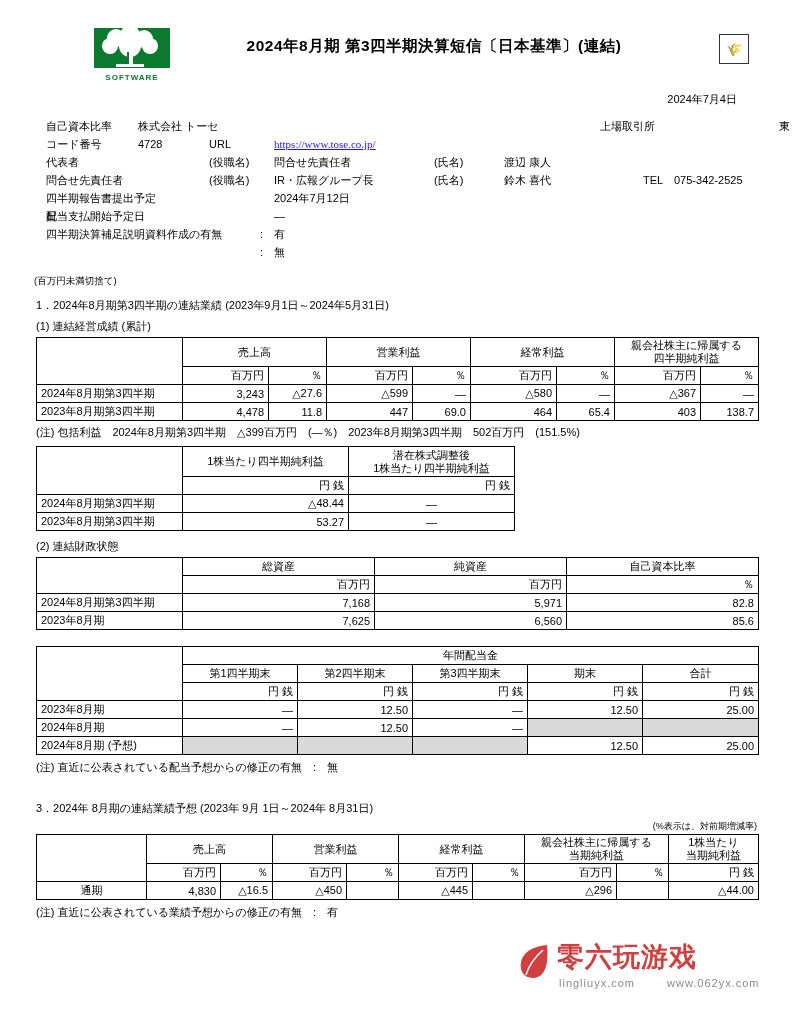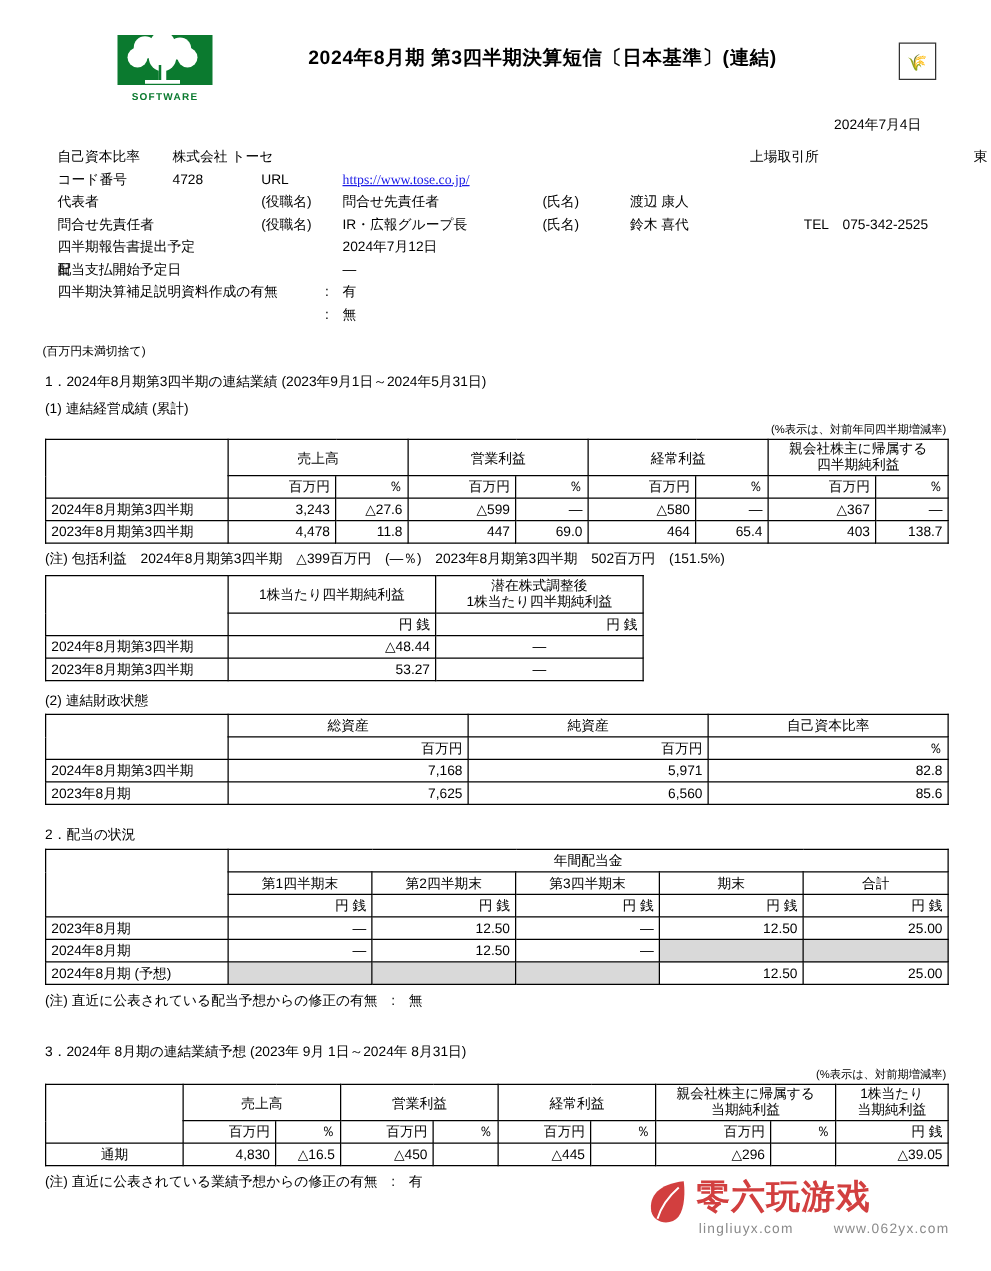--- a/index.html
+++ b/index.html
@@ -152,21 +152,20 @@
       <span class="colonv">:</span>
       <span class="c3">無</span>
     </div>
   </div>
 
   <div class="unitnote">(百万円未満切捨て)</div>
 
   <div class="sec">
     <div class="sec-title">1．2024年8月期第3四半期の連結業績 (2023年9月1日～2024年5月31日)</div>
     <div class="sub-title">(1) 連結経営成績 (累計)</div>
-    <div class="pct-note">(%表示は、対前年同四半期増減率)</div>
 
     <table class="fin">
       <colgroup>
         <col style="width:146px">
           <col style="width:86px">
           <col style="width:58px">
         <col style="width:86px">
           <col style="width:58px">
           <col style="width:86px">
         <col style="width:58px">
@@ -285,21 +284,20 @@
         <td class="rgt">7,625</td>
         <td class="rgt">6,560</td>
         <td class="rgt">85.6</td>
       </tr>
     </tbody>
       </table>
 
   </div>
 
   <div class="sec" style="margin-top:16px;">
-    <div class="sec-title">2．配当の状況</div>
 
     <table class="fin">
       <colgroup>
         <col style="width:146px">
           <col style="width:115px">
           <col style="width:115px">
         <col style="width:115px">
           <col style="width:115px">
           <col style="width:116px">
       </colgroup>
@@ -398,21 +396,21 @@
       <tr>
         <td class="ctr">通期</td>
         <td class="rgt">4,830</td>
         <td class="rgt">△16.5</td>
         <td class="rgt">△450</td>
         <td class="rgt"></td>
         <td class="rgt">△445</td>
         <td class="rgt"></td>
         <td class="rgt">△296</td>
         <td class="rgt"></td>
-        <td class="rgt">△39.05</td>
+        <td class="rgt">△44.00</td>
       </tr>
     </tbody>
       </table>
 
     <div class="note2">(注) 直近に公表されている業績予想からの修正の有無　:　有</div>
   </div>
 
   <div class="wm">
     <svg class="leaf" viewBox="0 0 34 38">
       <path d="M30 2 C10 4 2 14 4 26 C6 36 20 38 26 30 C31 23 31 10 30 2 Z" fill="#d23f3f"></path>

